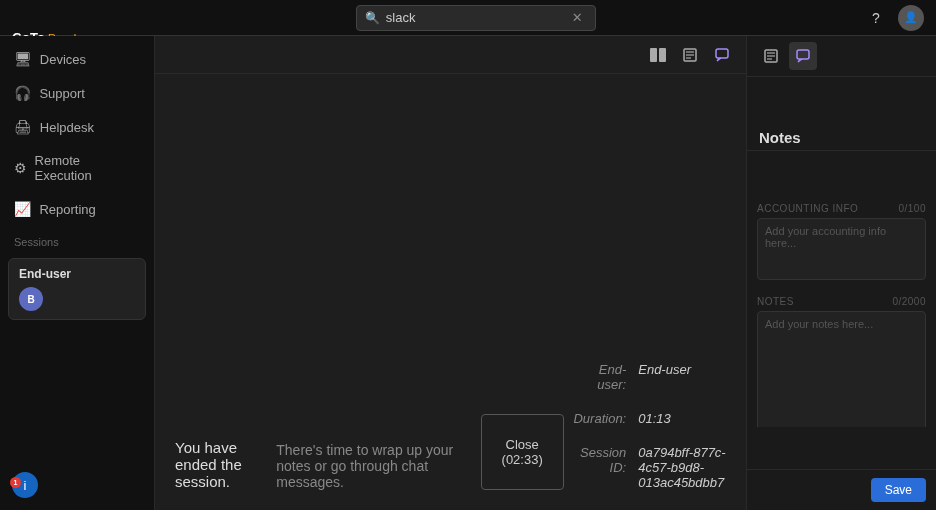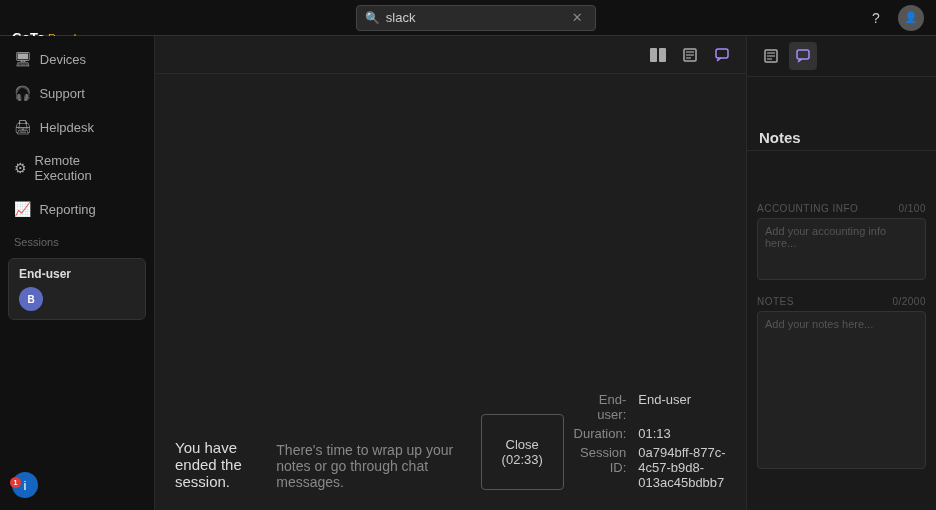--- a/index.html
+++ b/index.html
@@ -228,22 +228,23 @@
       background: transparent;
       color: #ccc;
       border-radius: 4px;
       font-size: 13px;
       cursor: pointer;
     }
     .session-details {
       margin-top: 20px;
       display: grid;
       grid-template-columns: auto auto;
-      gap: 4px 12px;
-      font-size: 13px;
+      gap: 19px 12px;
+      font-size: 13px;
+      font-style: italic;
     }
     .detail-label { color: #888; text-align: right; }
     .detail-value { color: #ccc; }
 
     
     .right-panel {
       width: 190px;
       background: #1a1a1a;
       border-left: 1px solid #2a2a2a;
       display: flex;
@@ -445,15 +446,18 @@
         <textarea class="notes-textarea" rows="4" placeholder="Add your accounting info here..." style=""></textarea>
       </div>
       <div>
         <div class="notes-field-label">
           <span>NOTES</span>
           <span>0/2000</span>
         </div>
         <textarea class="notes-textarea" rows="12" placeholder="Add your notes here..." style=""></textarea>
       </div>
     </div>
+    <div class="notes-footer">
+      <button class="save-btn">Save</button>
+    </div>
   </div>
 
 </div>
 
 </body></html>

